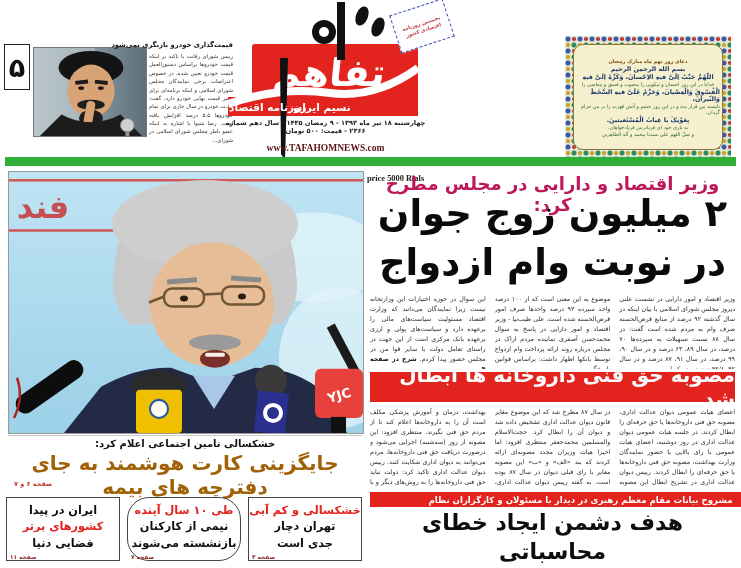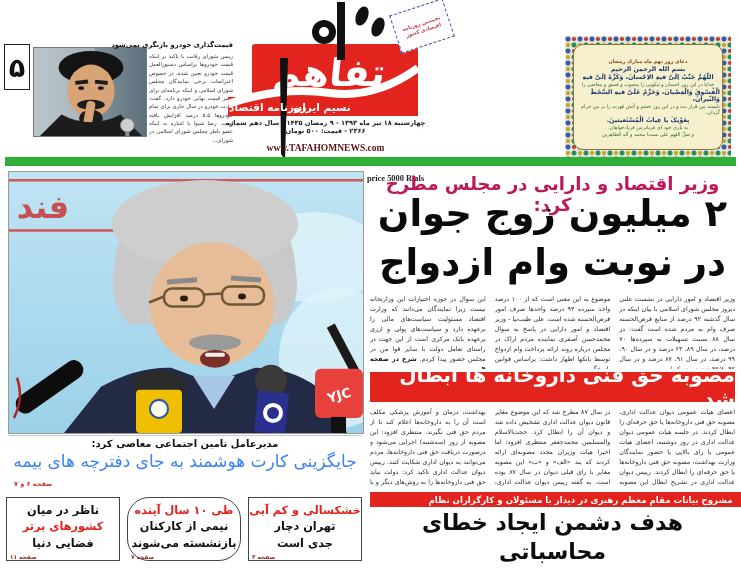--- a/index.html
+++ b/index.html
@@ -41,21 +41,21 @@
   #prayer .t0{font-size:5px;color:#7a4a1a;font-weight:bold;}
   #prayer .ar{font-size:6.3px;color:#1a3a6b;font-weight:bold;}
   #prayer .fa{font-size:5px;color:#2e6b2e;}
 
   #green-bar{left:5px;top:157px;width:731px;height:9px;background:#2fae38;}
 
   
   #main-photo{left:8px;top:171px;width:354px;height:261px;border:1px solid #999;}
   #photo-hairline{left:8px;top:435px;width:354px;height:1px;background:#c9c9c9;}
   #photo-kicker{left:8px;top:438px;width:354px;font-size:10px;font-weight:bold;color:#111;}
-  #photo-headline{left:8px;top:451px;width:354px;font-size:17px;font-weight:normal;color:#3b82f6;}
+  #photo-headline{left:8px;top:451px;width:354px;font-size:20px;font-weight:bold;color:#a16207;}
   #photo-pageref{left:14px;top:480px;font-size:6.5px;font-weight:bold;color:#c0392b;}
 
   .nbox{top:497px;width:112px;height:62px;border:1px solid #444;background:#fff;}
   .nbox .box-line{display:block;font-size:11.3px;font-weight:bold;color:#101010;line-height:1.45;text-align:center;}
   .nbox .box-line.red{color:#e2231e;}
   .nbox .inner{padding-top:5px;}
   .nbox .pref{position:absolute;left:3px;bottom:0px;font-size:5.8px;font-weight:bold;color:#8c2a22;}
   #nbox-0{right:379px;} 
   #nbox-1{right:500px;border-radius:22px;}
   #nbox-2{right:621px;}
@@ -203,21 +203,21 @@
     </g>
     <g>
       <rect x="330" y="150" width="9" height="55" fill="#1a1a1a" transform="rotate(-28 334 177)"></rect>
       <rect x="306" y="196" width="48" height="49" rx="6" fill="#e8403a"></rect>
       <text x="330" y="227" text-anchor="middle" font-size="13" font-weight="bold" fill="#ffffff" transform="rotate(-16 330 222)">YJC</text>
       <rect x="322" y="244" width="15" height="16" fill="#111111"></rect>
     </g>
   </svg>
 
   <div class="abs" id="photo-hairline"></div>
-  <div class="abs c" id="photo-kicker">مدیرعامل تامین اجتماعی معاصی کرد:</div>
+  <div class="abs c" id="photo-kicker">خشکسالی تامین اجتماعی اعلام کرد:</div>
   <div class="abs c" id="photo-headline">جایگزینی کارت هوشمند به جای دفترچه های بیمه</div>
   <div class="abs" id="photo-pageref">صفحه ۶ و ۷</div>
 
   <div class="abs nbox" id="nbox-0">
     <div class="inner">
       <span class="box-line red">خشکسالی و کم آبی</span>
       <span class="box-line">تهران دچار</span>
       <span class="box-line">جدی است</span>
     </div>
     <span class="pref">صفحه ۳</span>
@@ -225,21 +225,21 @@
   <div class="abs nbox" id="nbox-1">
     <div class="inner">
       <span class="box-line red">طی ۱۰ سال آینده</span>
       <span class="box-line">نیمی از کارکنان</span>
       <span class="box-line">بازنشسته می‌شوند</span>
     </div>
     <span class="pref">صفحه ۷</span>
   </div>
   <div class="abs nbox" id="nbox-2">
     <div class="inner">
-      <span class="box-line">ناظر در میان</span>
+      <span class="box-line">ایران در پیدا</span>
       <span class="box-line red">کشورهای برتر</span>
       <span class="box-line">فضایی دنیا</span>
     </div>
     <span class="pref">صفحه ۱۱</span>
   </div>
 
   <div class="abs c" id="lead-kicker">وزیر اقتصاد و دارایی در مجلس مطرح کرد:</div>
   <div class="abs c" id="lead-h1">۲ میلیون زوج جوان</div>
   <div class="abs c" id="lead-h2">در نوبت وام ازدواج</div>
   <div class="abs cols" id="lead-cols">

